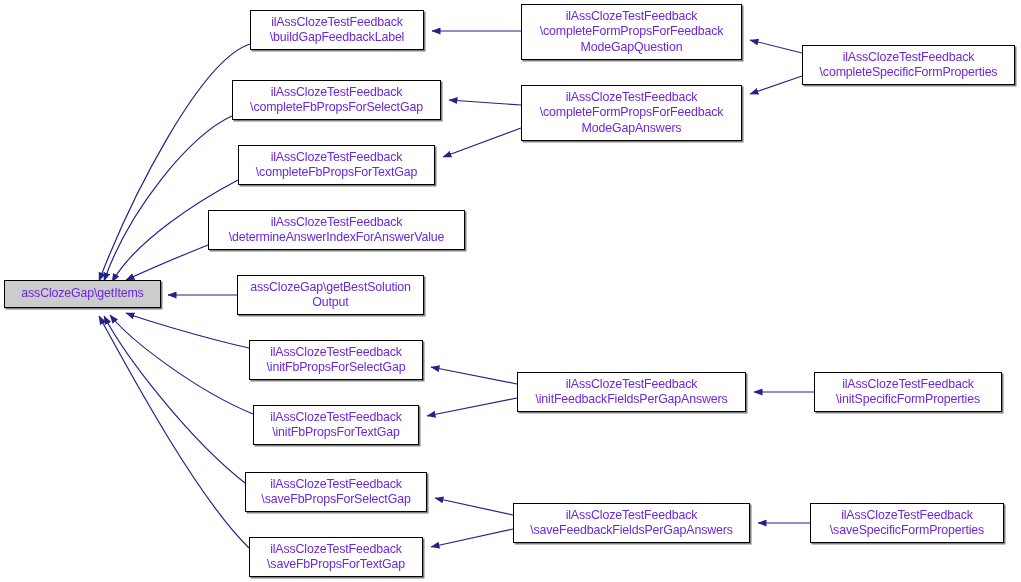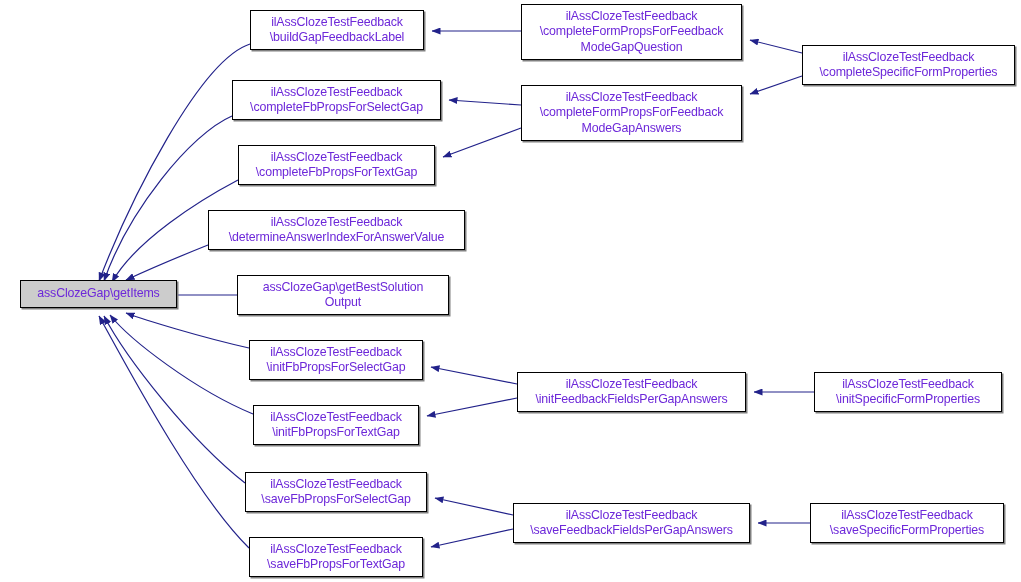--- a/index.html
+++ b/index.html
@@ -80,30 +80,30 @@
         <path d="M802,76 L750,94" fill="none" stroke="#22228a" stroke-width="1.2" marker-end="url(#arrowhead)"></path>
         <path d="M517,384 L431,367" fill="none" stroke="#22228a" stroke-width="1.2" marker-end="url(#arrowhead)"></path>
         <path d="M517,398 L427,416" fill="none" stroke="#22228a" stroke-width="1.2" marker-end="url(#arrowhead)"></path>
         <path d="M814,392 L754,392" fill="none" stroke="#22228a" stroke-width="1.2" marker-end="url(#arrowhead)"></path>
         <path d="M513,515 L435,498" fill="none" stroke="#22228a" stroke-width="1.2" marker-end="url(#arrowhead)"></path>
         <path d="M513,529 L431,547" fill="none" stroke="#22228a" stroke-width="1.2" marker-end="url(#arrowhead)"></path>
         <path d="M810,523 L758,523" fill="none" stroke="#22228a" stroke-width="1.2" marker-end="url(#arrowhead)"></path>
       </g>
   </svg>
   <div id="node-layer">
-      <div class="node root" style="left: 4px; top: 280px; width: 157px; height: 28px; margin-left: 16px;"><span class="node-label">assClozeGap\getItems</span></div>
+      <div class="node root" style="left: 4px; top: 280px; width: 157px; height: 28px;"><span class="node-label">assClozeGap\getItems</span></div>
       <div class="node" style="left: 250px; top: 10px; width: 174px; height: 40px;"><span class="node-label">ilAssClozeTestFeedback
 \buildGapFeedbackLabel</span></div>
       <div class="node" style="left: 232px; top: 80px; width: 209px; height: 40px;"><span class="node-label">ilAssClozeTestFeedback
 \completeFbPropsForSelectGap</span></div>
       <div class="node" style="left: 238px; top: 145px; width: 197px; height: 40px;"><span class="node-label">ilAssClozeTestFeedback
 \completeFbPropsForTextGap</span></div>
       <div class="node" style="left: 208px; top: 210px; width: 257px; height: 40px;"><span class="node-label">ilAssClozeTestFeedback
 \determineAnswerIndexForAnswerValue</span></div>
-      <div class="node" style="left: 237px; top: 275px; width: 212px; height: 40px;"><span class="node-label">assClozeGap\getBestSolution
+      <div class="node" style="left: 237px; top: 275px; width: 187px; height: 40px;"><span class="node-label">assClozeGap\getBestSolution
 Output</span></div>
       <div class="node" style="left: 249px; top: 340px; width: 174px; height: 40px;"><span class="node-label">ilAssClozeTestFeedback
 \initFbPropsForSelectGap</span></div>
       <div class="node" style="left: 253px; top: 405px; width: 166px; height: 40px;"><span class="node-label">ilAssClozeTestFeedback
 \initFbPropsForTextGap</span></div>
       <div class="node" style="left: 245px; top: 472px; width: 182px; height: 40px;"><span class="node-label">ilAssClozeTestFeedback
 \saveFbPropsForSelectGap</span></div>
       <div class="node" style="left: 249px; top: 537px; width: 174px; height: 40px;"><span class="node-label">ilAssClozeTestFeedback
 \saveFbPropsForTextGap</span></div>
       <div class="node" style="left: 521px; top: 4px; width: 221px; height: 56px;"><span class="node-label">ilAssClozeTestFeedback

